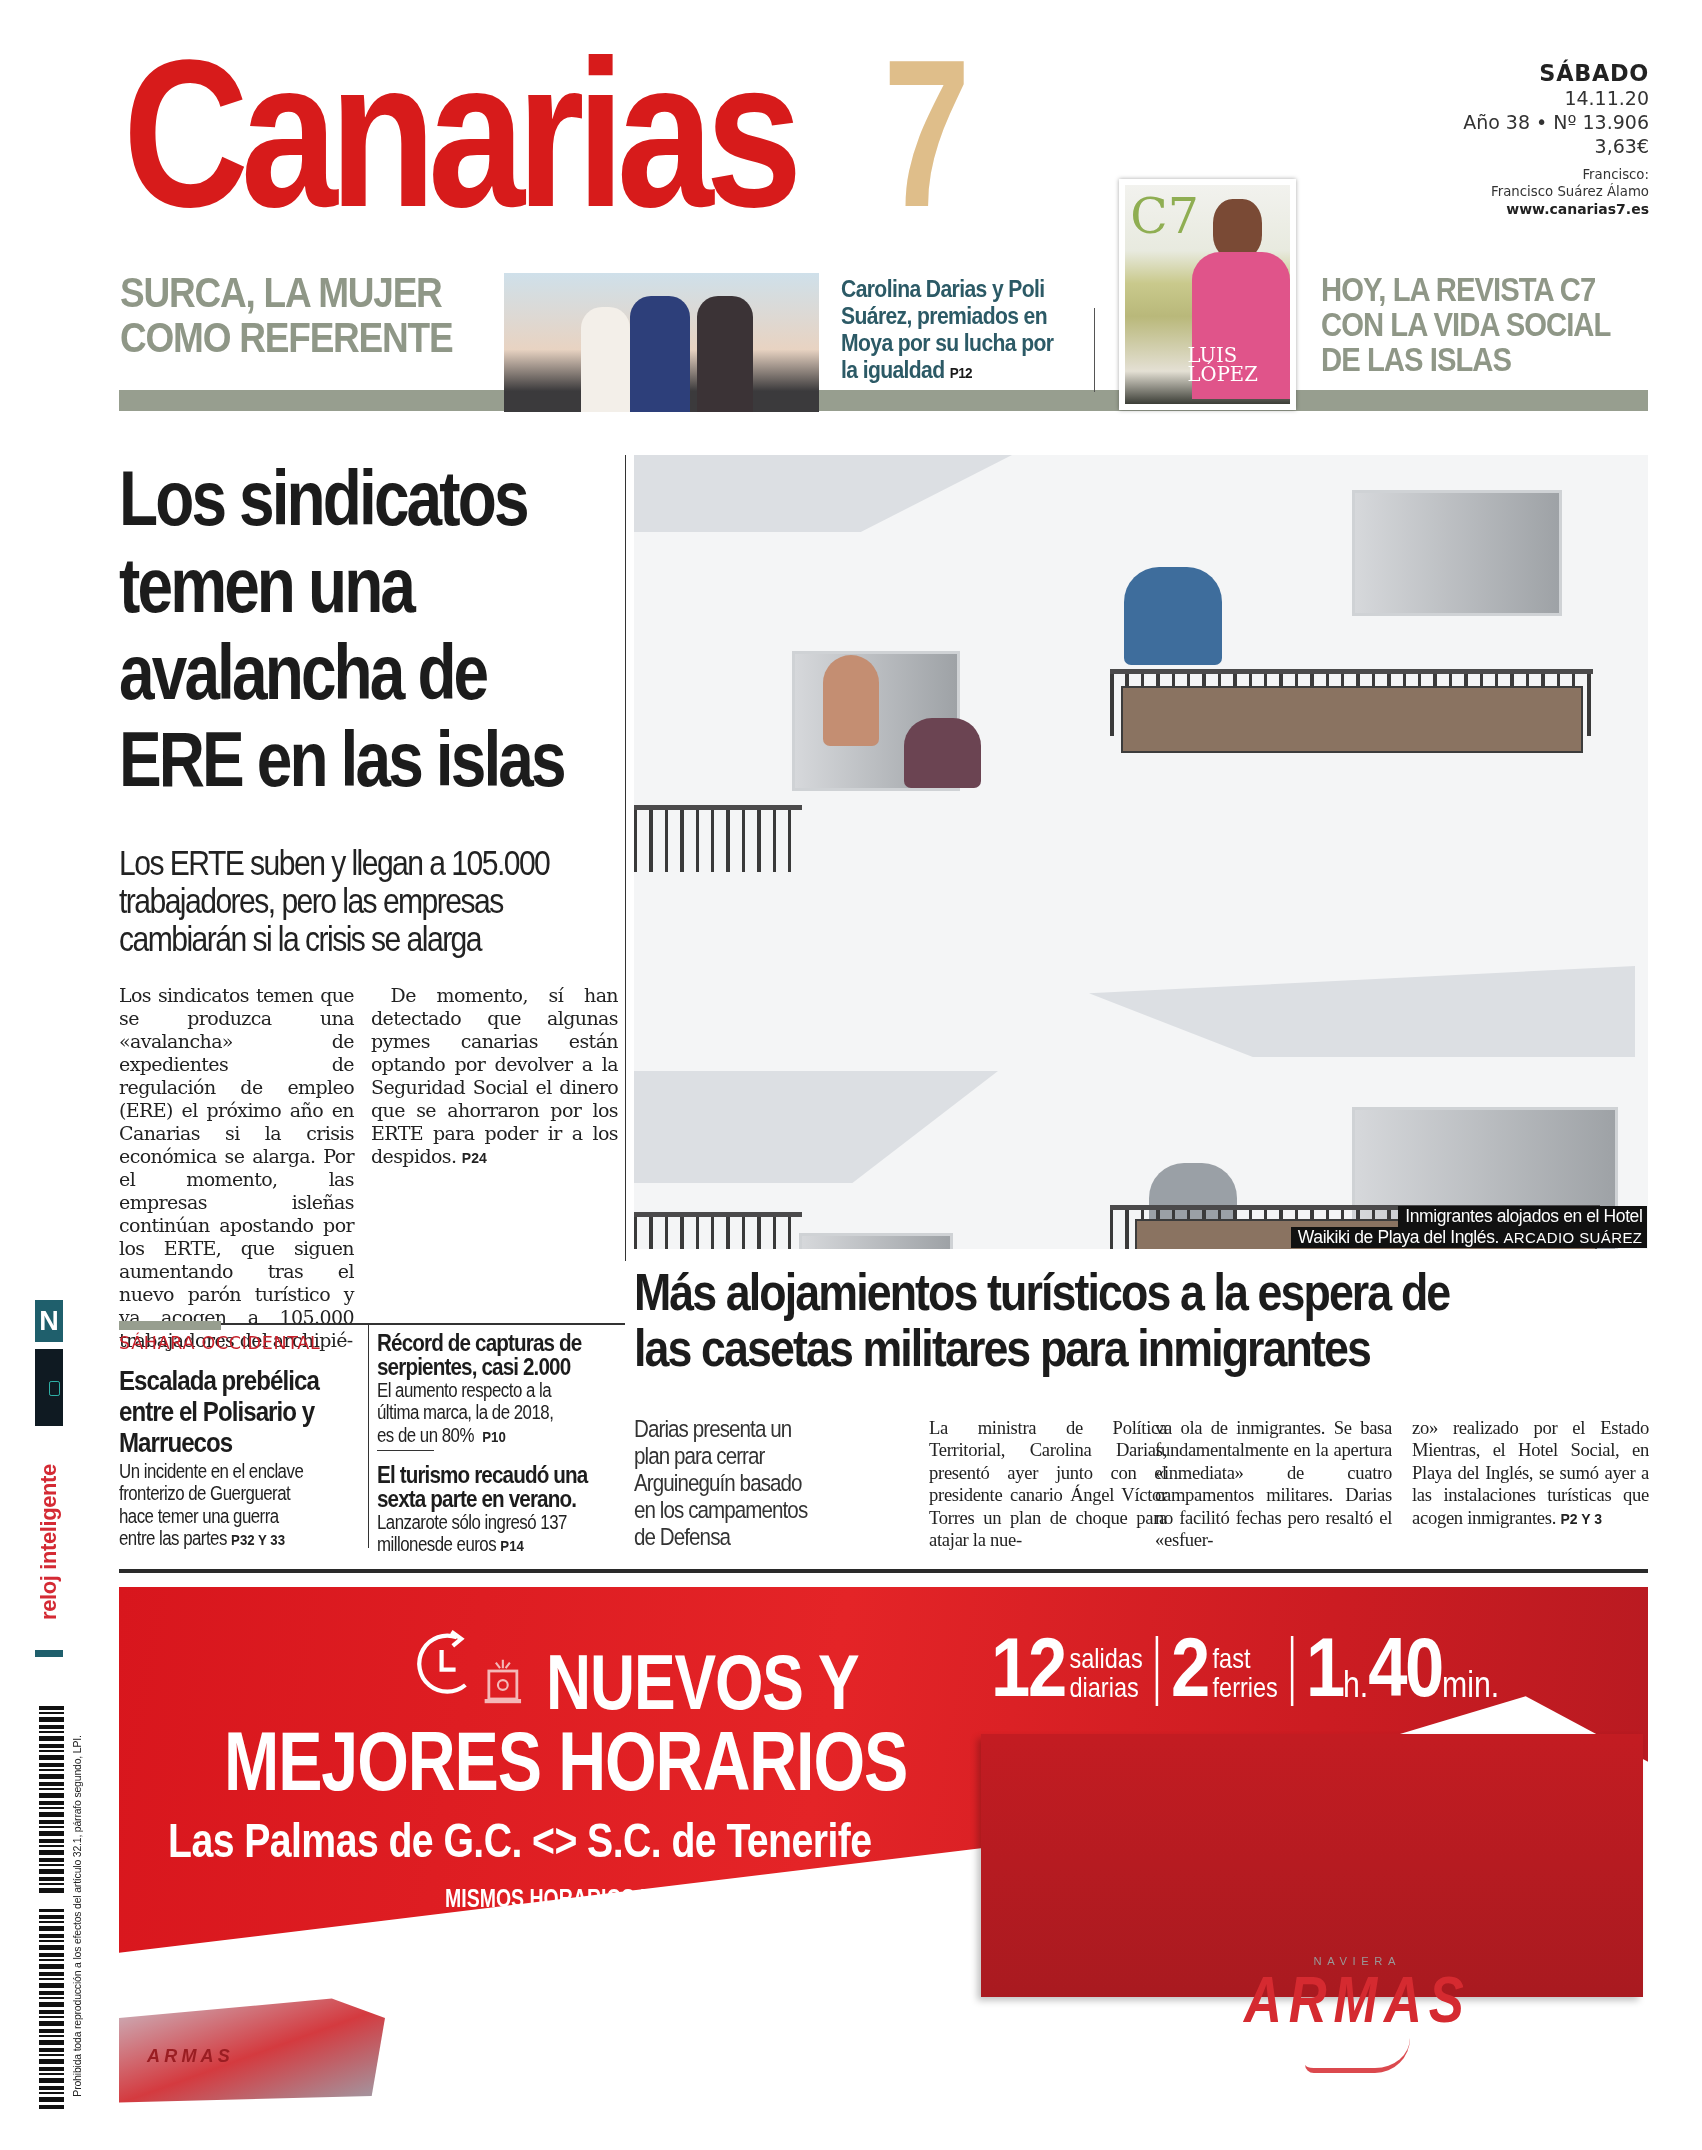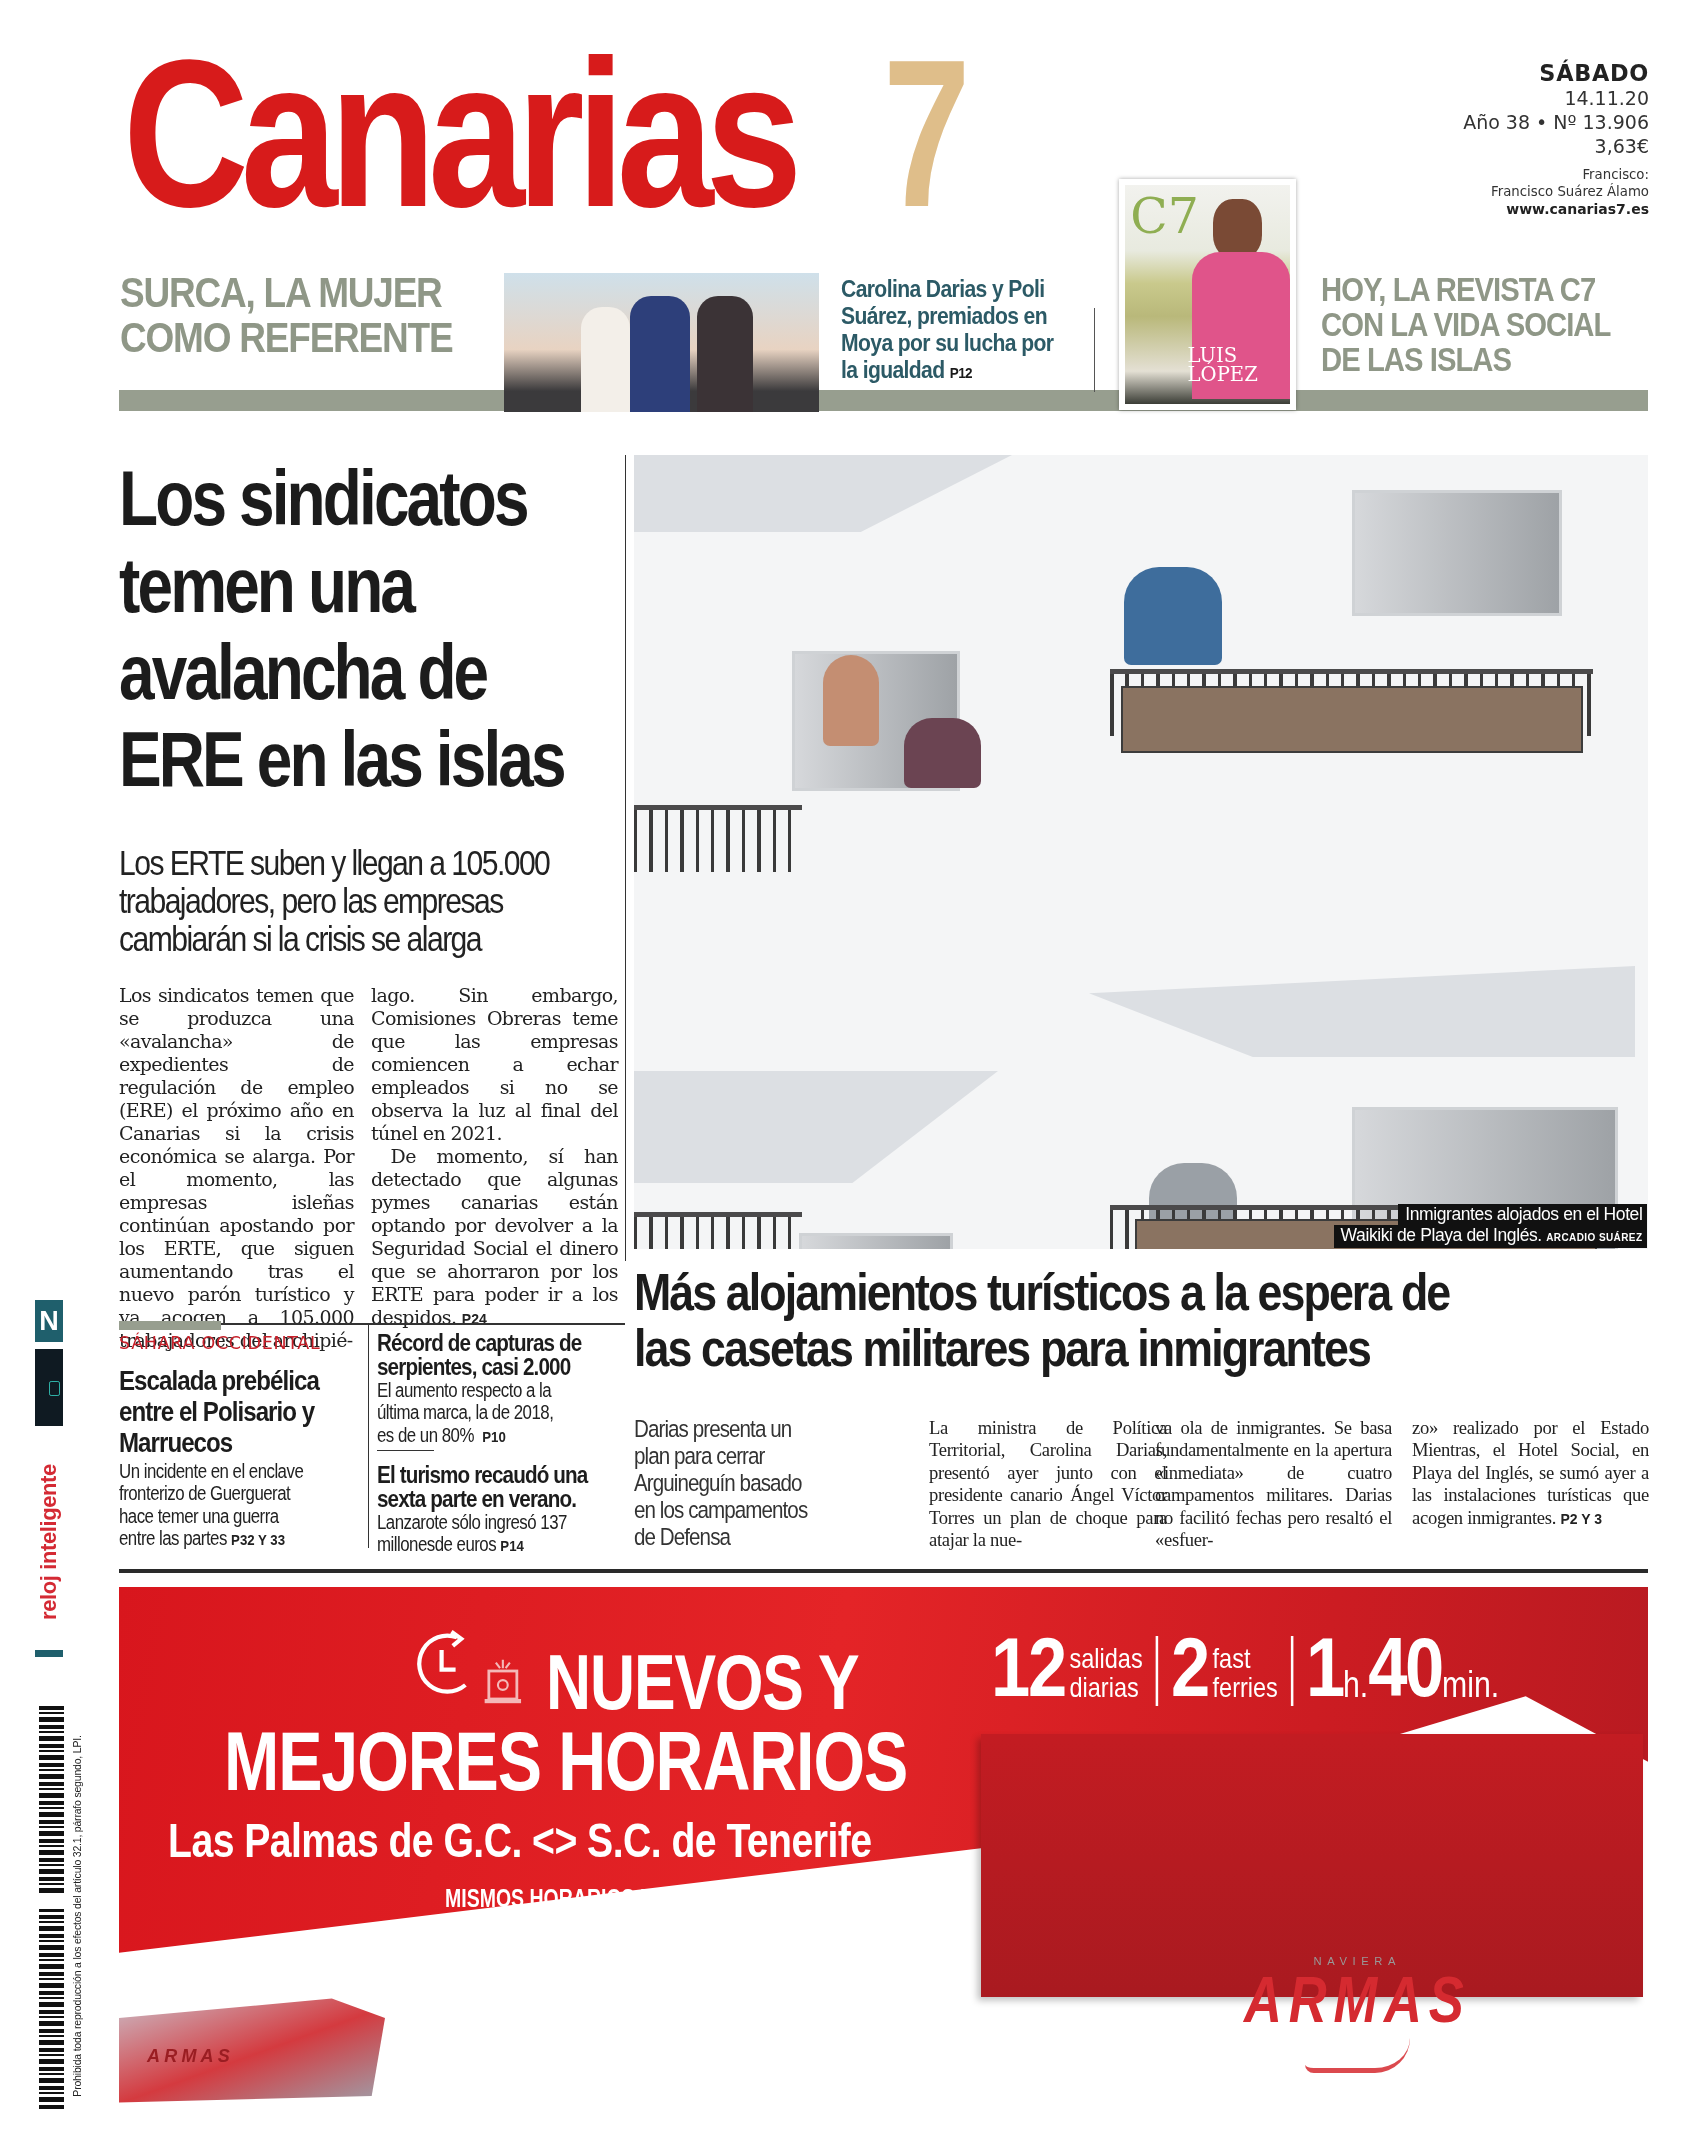--- a/index.html
+++ b/index.html
@@ -47,21 +47,21 @@
 
   
   .hero { left: 634px; top: 455px; width: 1014px; height: 794px; background: #f4f5f6; overflow: hidden; }
   .hero .shadow { position: absolute; background: #dcdfe3; }
   .hero .rail { position: absolute; border-top: 5.6px solid #4b4a4b; background: repeating-linear-gradient(90deg, #3a3a3a 0 3.5px, transparent 3.5px 15.4px); }
   .hero .panel { position: absolute; background: #8a7361; border: 2.8px solid #3c3c3c; }
   .hero .win { position: absolute; background: linear-gradient(90deg,#d6d8db,#9ea2a6); border: 3.5px solid #cfd2d5; }
   .hero .person { position: absolute; }
   .caption { right: 1.4px; bottom: 1.4px; text-align: right; }
   .caption .cl { display: inline-block; background: #111; color: #fff; font-size: 17.5px; line-height: 21px; padding: 0 4.2px 0 7px; letter-spacing: -0.4px; }
-  .caption .cr { font-weight: 700; font-size: 10px; letter-spacing: 0.4px; }
+  .caption .cr { font-weight: 400; font-size: 15px; letter-spacing: 0.4px; }
 
   
   .sec-head { left: 634px; top: 1264px; width: 1023px; font-weight: 700; font-size: 52px; line-height: 56px; color: #1c1c1c; letter-spacing: -2.2px; transform: scaleX(0.86); transform-origin: left top; white-space: nowrap; }
   .sec-dek { left: 634px; top: 1415px; width: 231px; font-size: 24.5px; line-height: 27px; color: #333; letter-spacing: -1.1px; transform: scaleX(0.84); transform-origin: left top; white-space: nowrap; }
   .sec-col { font-family: "Liberation Serif", serif; font-size: 18.6px; line-height: 22.4px; color: #222; text-align: justify; letter-spacing: -0.3px; }
   .sc1 { left: 929px; top: 1417px; width: 238px; }
   .sc2 { left: 1155px; top: 1417px; width: 237px; }
   .sc3 { left: 1412px; top: 1417px; width: 237px; }
 
   
@@ -178,21 +178,20 @@
   <div>avalancha de</div>
   <div>ERE en las islas</div>
 </div>
 <div class="abs main-sub">
   <div>Los ERTE suben y llegan a 105.000</div>
   <div>trabajadores, pero las empresas</div>
   <div>cambiarán si la crisis se alarga</div>
 </div>
 <div class="abs body-col col1">Los sindicatos temen que se produzca una «avalancha» de expedientes de regulación de empleo (ERE) el próximo año en Canarias si la crisis económica se alarga. Por el momento, las empresas isleñas continúan apostando por los ERTE, que siguen aumentando tras el nuevo parón turístico y ya acogen a 105.000 trabajadores del archipié-</div>
 <div class="abs body-col col2">
-  <span style="display:block">lago. Sin embargo, Comisiones Obreras teme que las empresas comiencen a echar empleados si no se observa la luz al final del túnel en 2021.</span>
   <span class="indent"><span>De momento, sí han detectado que algunas pymes canarias están optando por devolver a la Seguridad Social el dinero que se ahorraron por los ERTE para poder ir a los despidos.</span> <span class="pref">P24</span></span>
 </div>
 
 <div class="abs vrule-main"></div>
 
 <div class="abs hero">
   <div class="shadow" style="left:0;top:0;width:378px;height:77px;clip-path:polygon(0 0,100% 0,60% 100%,0 100%);"></div>
   <div class="win" style="left:718px;top:35px;width:210px;height:126px;"></div>
   <div class="win" style="left:158px;top:196px;width:168px;height:140px;"></div>
   <div class="rail" style="left:0;top:350px;width:168px;height:67px;"></div>

